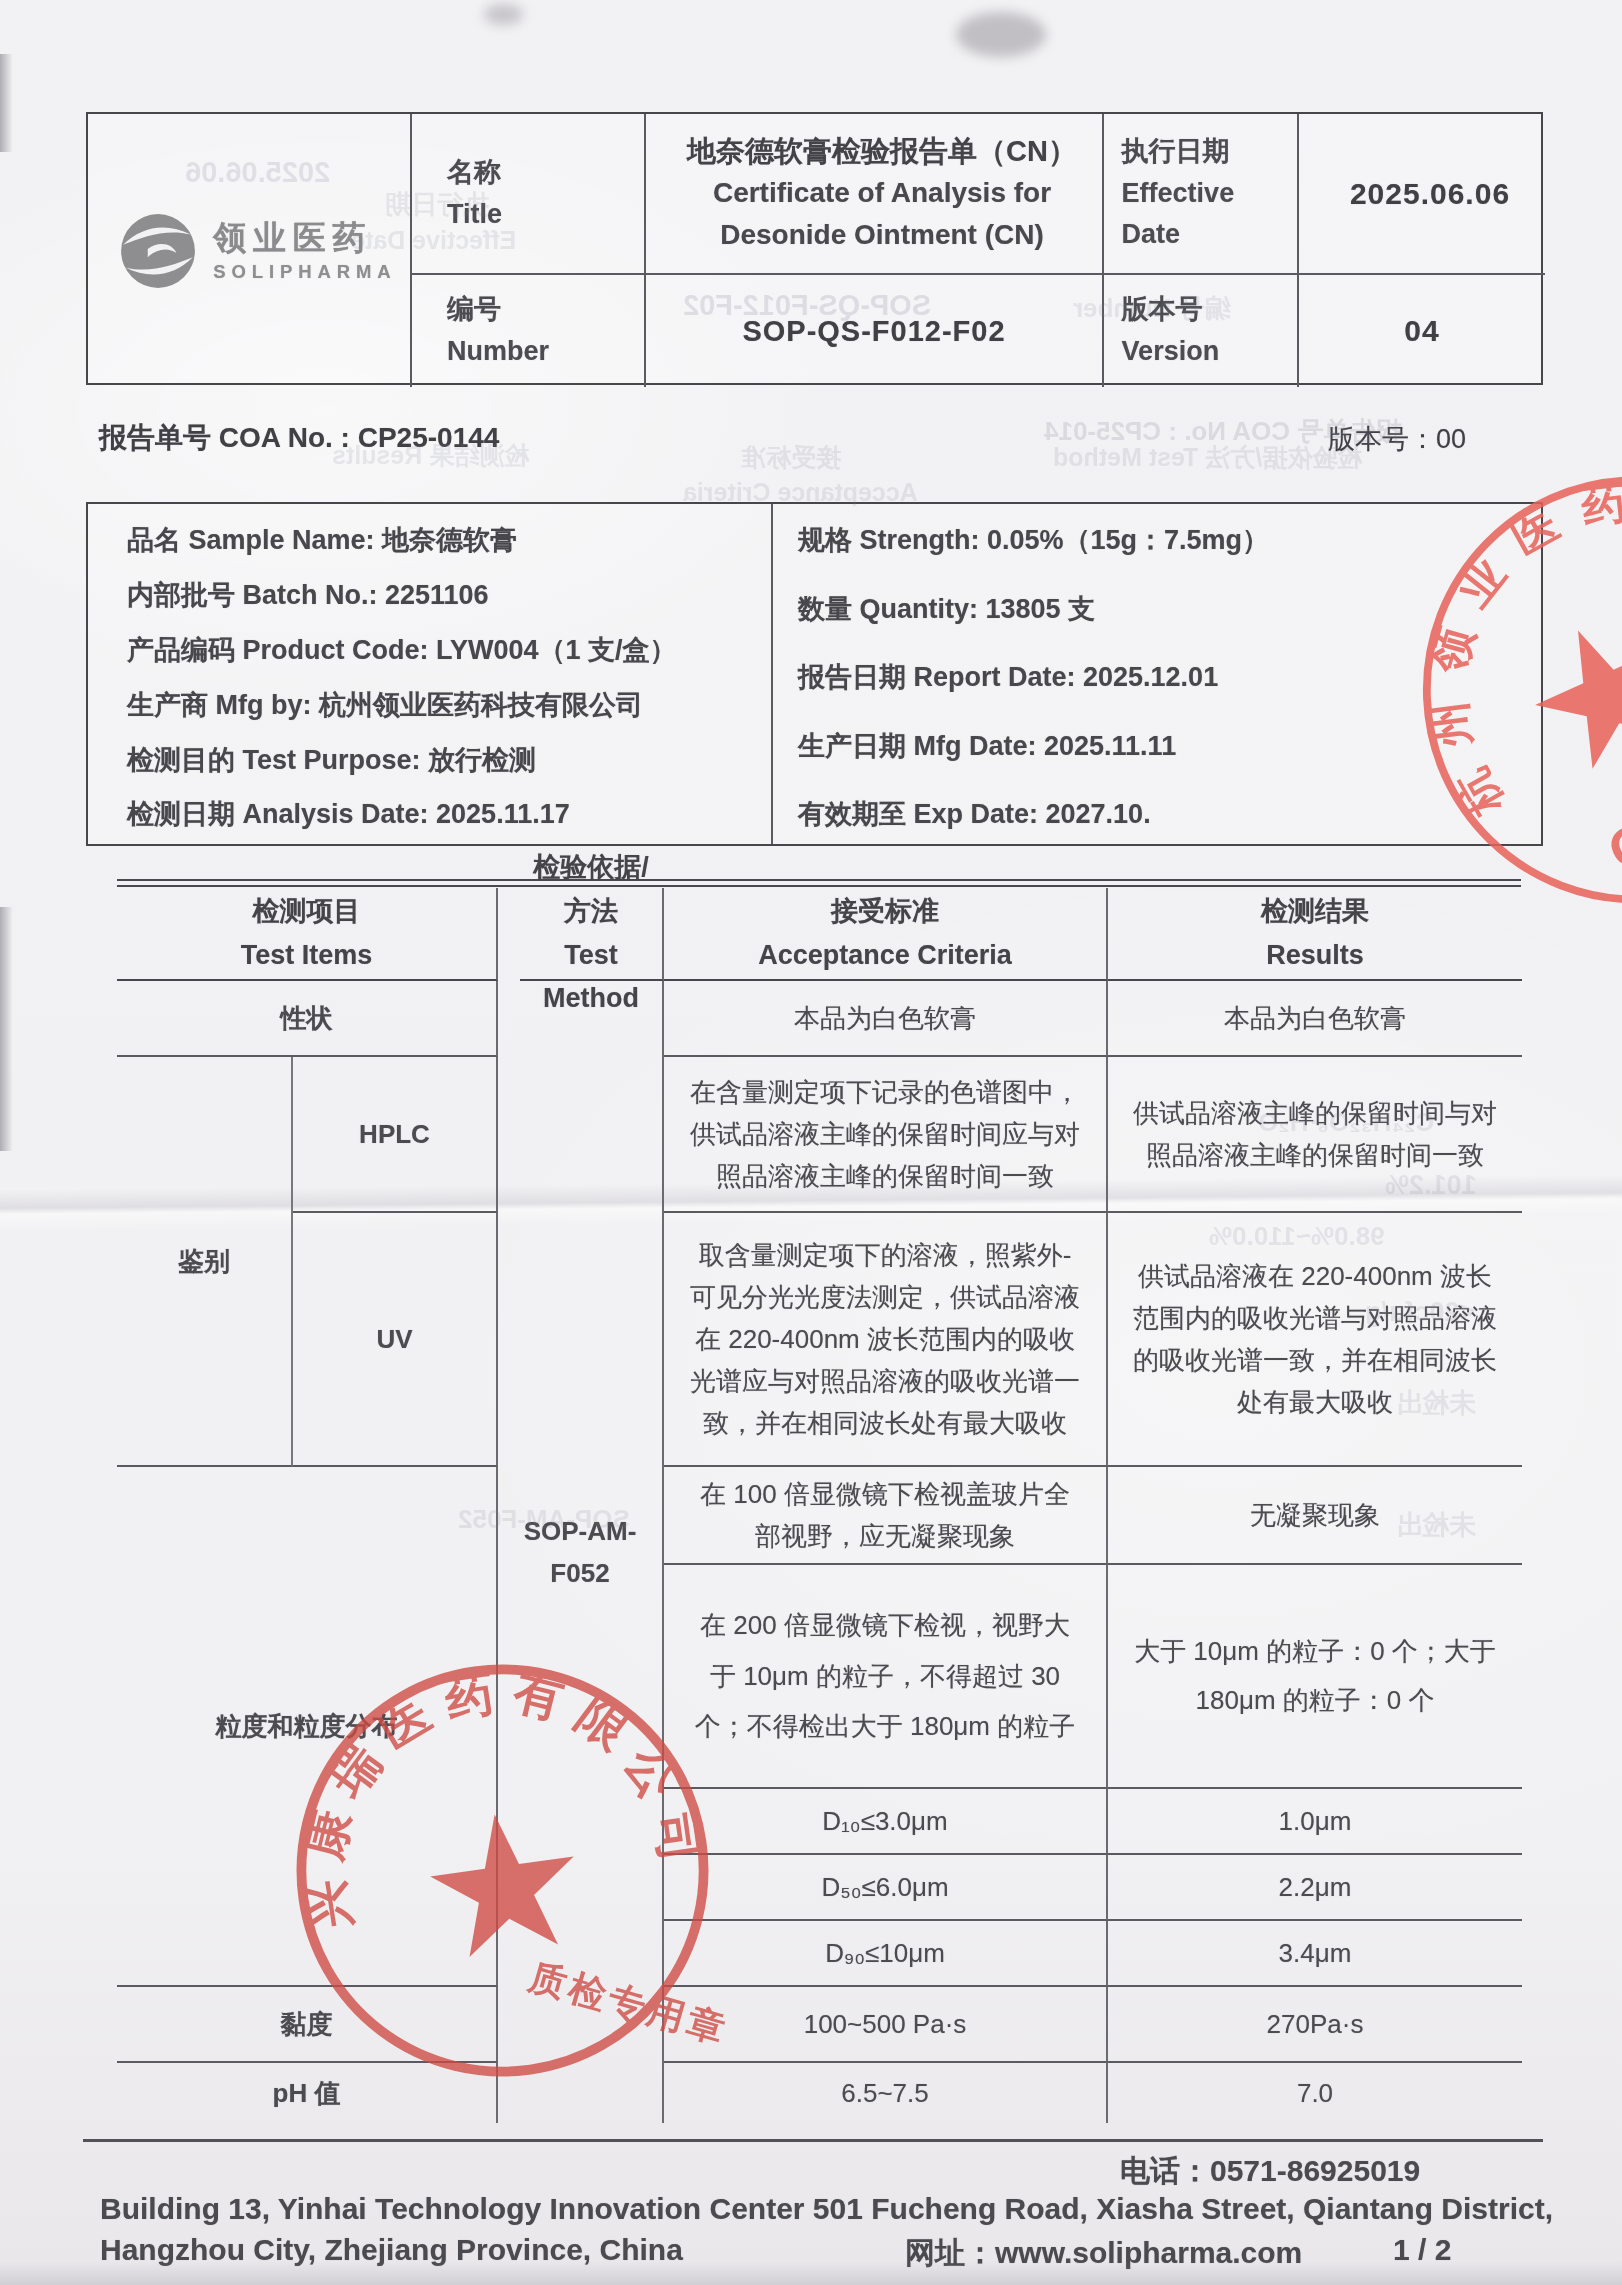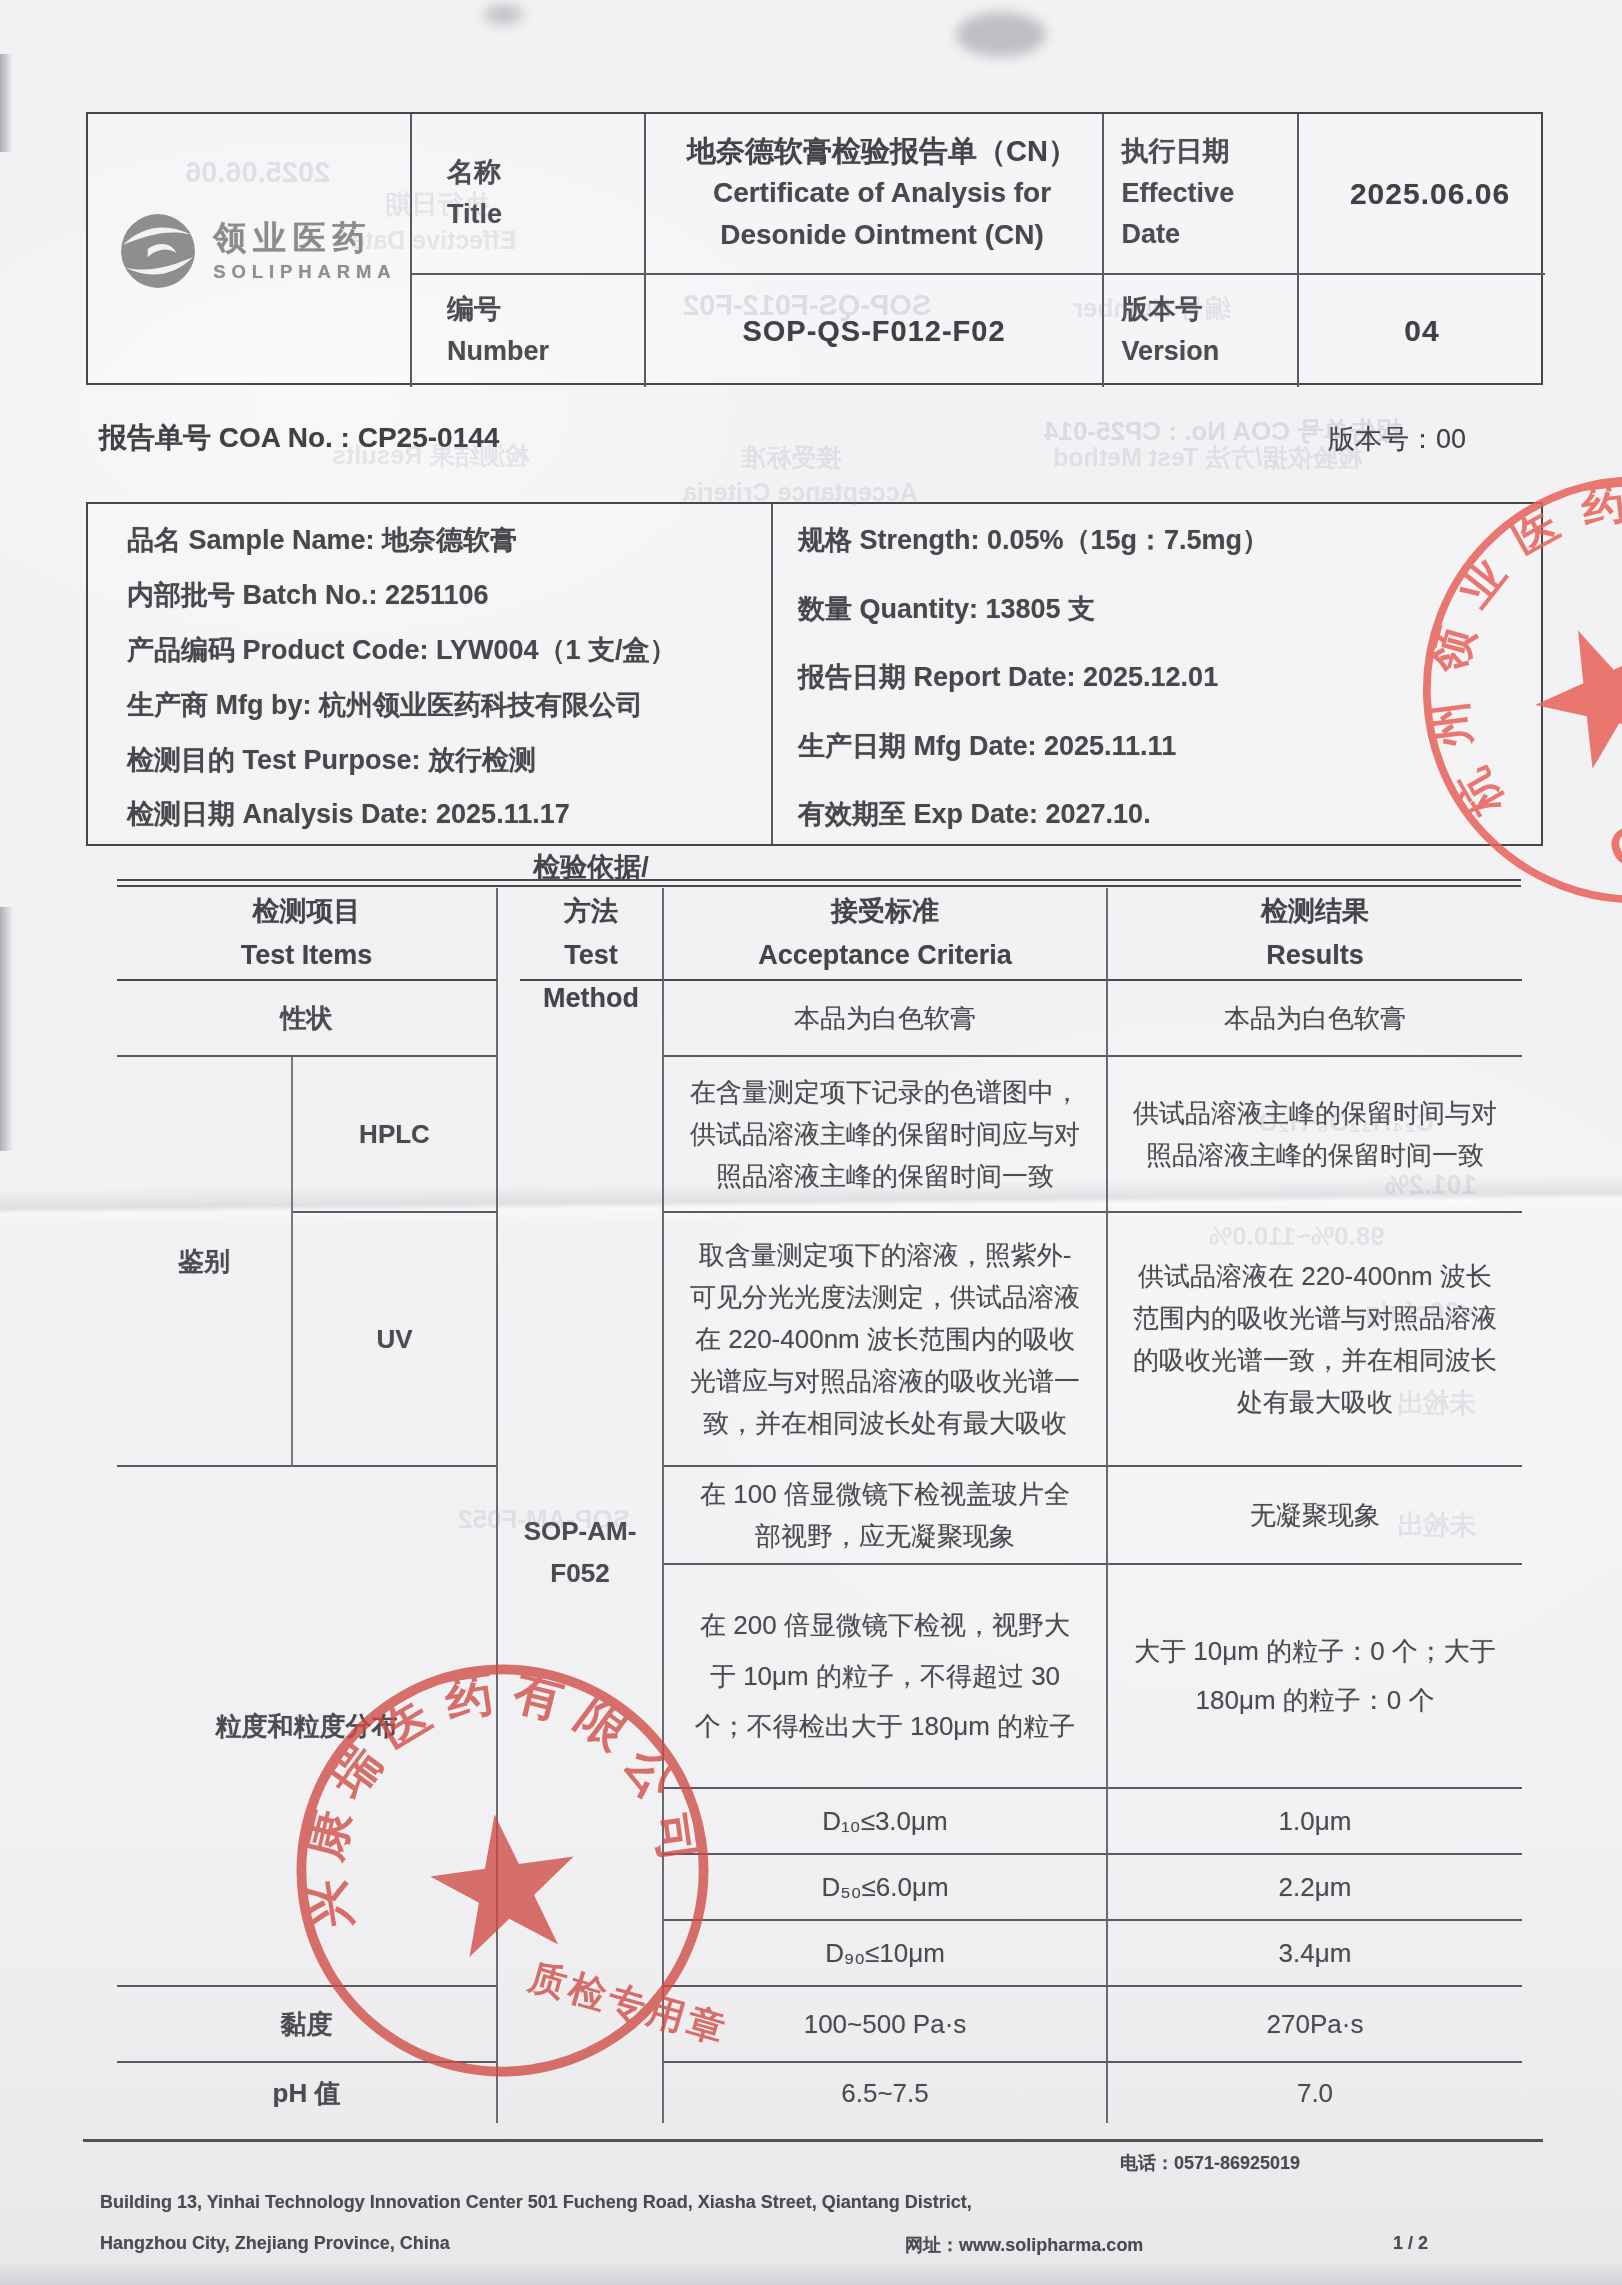--- a/index.html
+++ b/index.html
@@ -82,21 +82,21 @@
   .mt .hd .en{ font-size:27px; }
   .mt .cjk{ word-break:break-all; }
   .bbt{ border-bottom:2px solid #5a5a60; }
   .brt{ border-right:2px solid #6a6a70; }
   .brs{ border-right:2px solid #77777c; }
   .method-cell{ grid-column:3; grid-row:2 / span 10; }
   .method-cell span{ display:block; max-width:146px; }
 
   
   .footline{ position:absolute; left:83px; top:2139px; width:1460px; height:2.9px; background:#515156; z-index:2; }
-  .ft{ position:absolute; font-size:18px; font-weight:600; color:#4a4a4f; z-index:2; white-space:nowrap; }
+  .ft{ position:absolute; font-size:30px; font-weight:600; color:#4a4a4f; z-index:2; white-space:nowrap; }
 
   
   .stamp{ position:absolute; z-index:5; filter:blur(0.7px); }
 
   
   .ghost{
     position:absolute; z-index:3; transform:scaleX(-1);
     color:#7d8296; opacity:.15; font-weight:700; white-space:nowrap;
     filter:blur(0.6px);
   }

